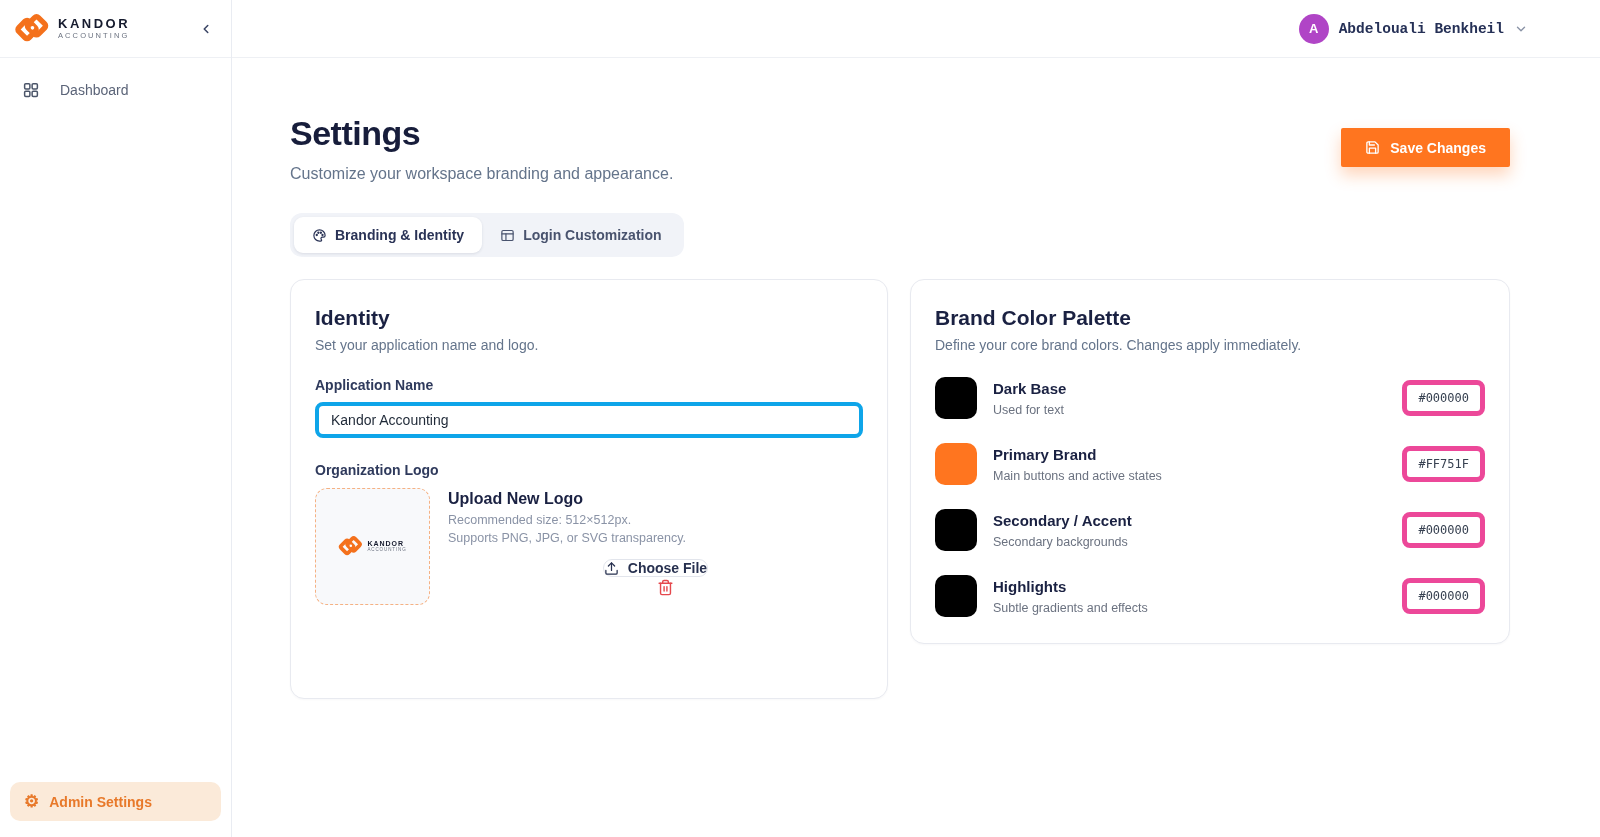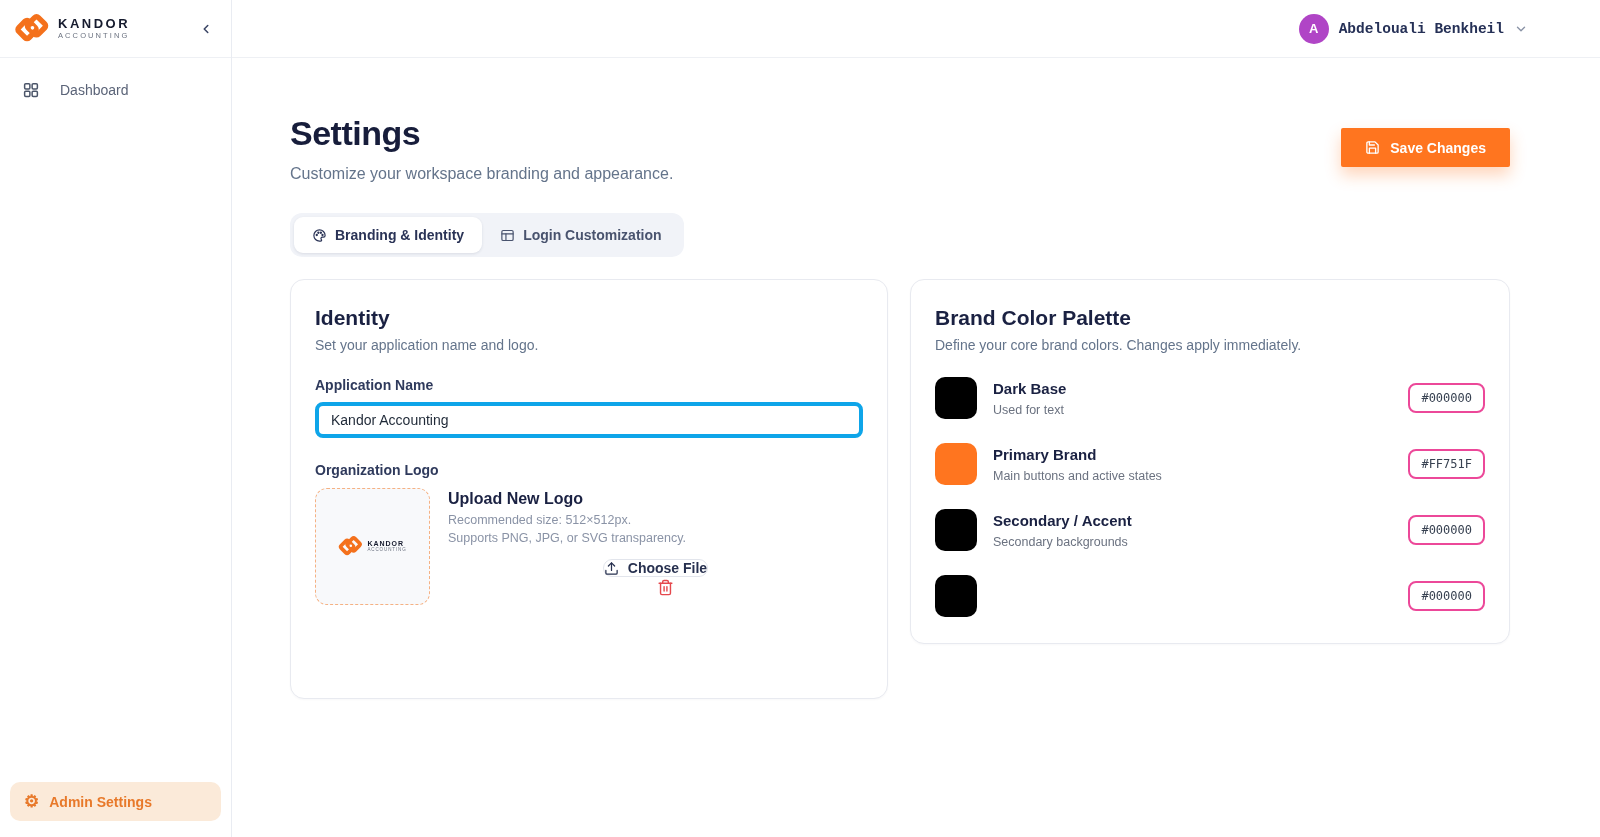--- a/index.html
+++ b/index.html
@@ -116,21 +116,21 @@
   .trash-btn { margin-left:20px; background:none; border:none; cursor:pointer; color:#e5484d; padding:2px; }
 
   .palette-rows { margin-top:6px; }
   .palette-row { display:flex; align-items:center; margin-top:24px; }
   .swatch { width:42px; height:42px; border-radius:10px; flex:0 0 42px; cursor:pointer; }
   .pr-text { margin-left:16px; }
   .pr-name { font-size:15px; font-weight:bold; color:#1a2142; }
   .pr-desc { margin-top:6px; font-size:12.5px; color:#6b7280; }
   .pr-spacer { flex:1; }
   .hex-chip {
-    border:2px solid #ec4899; border-radius:8px; background:#fff;
+    border:5px solid #ec4899; border-radius:8px; background:#fff;
     padding:6px 11px; font-family:"DejaVu Sans Mono", monospace;
     font-size:12px; color:#374151; cursor:text;
   }
 </style>
 </head>
 <body>
 
 <aside class="sidebar">
   <div class="sidebar-header">
     <div class="logo-lockup">
@@ -322,20 +322,24 @@
             <div class="pr-text">
               <div class="pr-name">Secondary / Accent</div>
               <div class="pr-desc">Secondary backgrounds</div>
             </div>
             <div class="pr-spacer"></div>
             <div class="hex-chip">#000000</div>
           </div>
 
           <div class="palette-row">
             <div class="swatch" style="background: rgb(0, 0, 0);"></div>
+            <div class="pr-text">
+              <div class="pr-name">Highlights</div>
+              <div class="pr-desc">Subtle gradients and effects</div>
+            </div>
             <div class="pr-spacer"></div>
             <div class="hex-chip">#000000</div>
           </div>
 
         </div>
       </section>
 
     </div>
   </div>
 </div>

